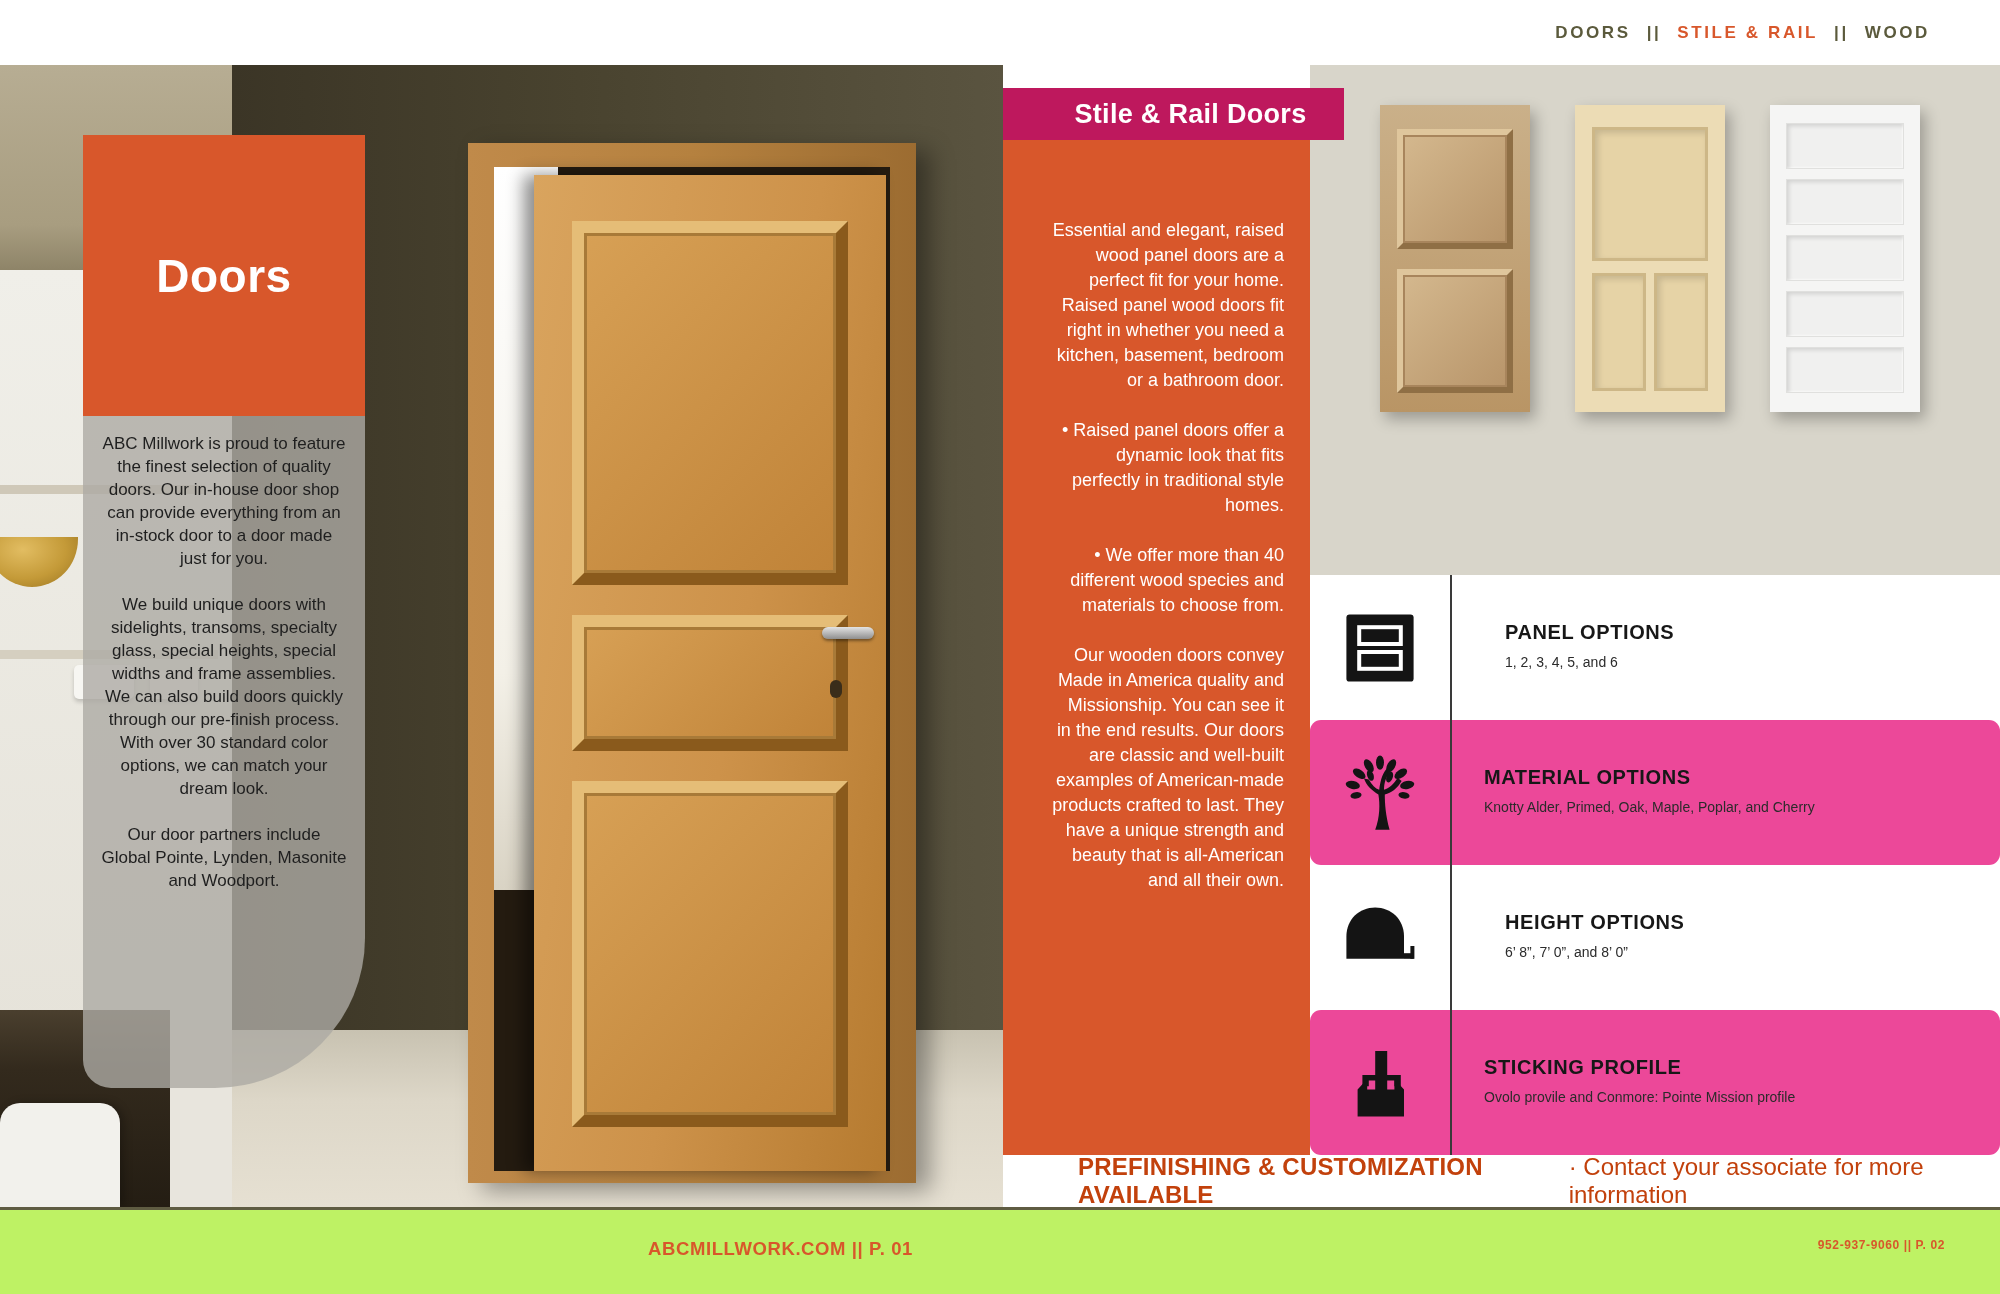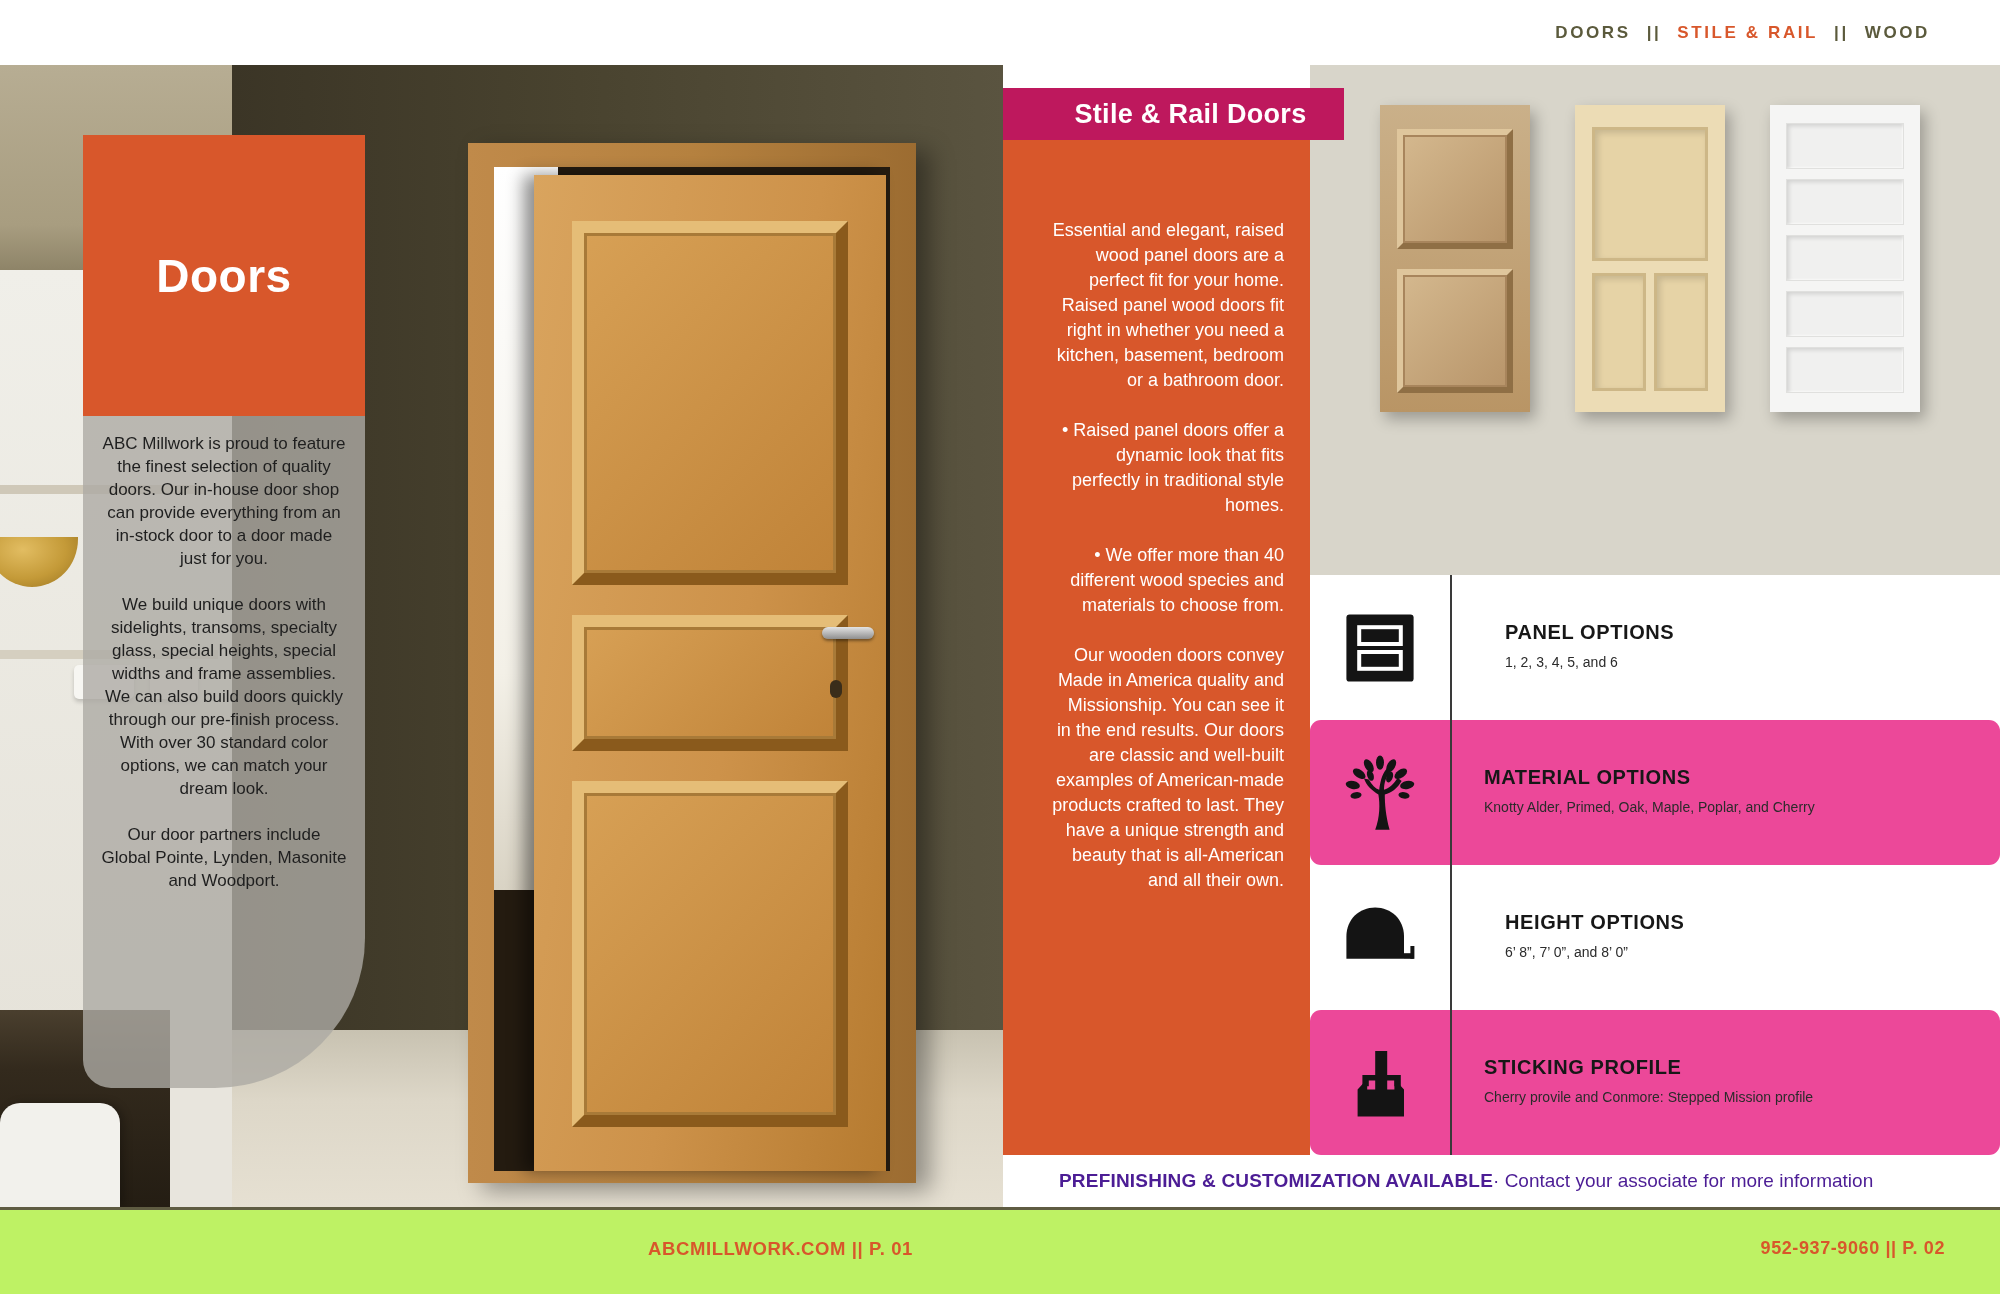--- a/index.html
+++ b/index.html
@@ -110,30 +110,30 @@
   .row-white{background:#ffffff;gap:21px;}
   .row-beige{background:#ec4899;border-radius:11px;}
   .option-icon-cell{width:140px;display:flex;align-items:center;justify-content:center;flex:0 0 140px;}
   .option-icon-cell svg{width:80px;height:80px;}
   .option-text-cell{padding-left:34px;max-width:480px;}
   .option-title{font-size:20px;font-weight:bold;letter-spacing:.6px;color:#171717;}
   .option-value{font-size:14px;color:#2b2b2b;line-height:26px;margin-top:5px;}
   .options-divider{position:absolute;left:447px;top:510px;width:2px;height:580px;background:#3a3a3a;}
 
   .banner-strip{position:absolute;left:0;top:1090px;width:997px;height:52px;background:#ffffff;
-    display:flex;align-items:center;padding-left:56px;box-sizing:border-box;font-size:19px;color:#4c1d95;}
+    display:flex;align-items:center;padding-left:75px;box-sizing:border-box;font-size:24px;color:#c2410c;}
   .banner-bold{font-weight:bold;letter-spacing:.2px;}
 
   
   .footer{position:absolute;left:0;top:1207px;width:2000px;height:87px;background:#bef264;
     border-top:3px solid #5f5c42;box-sizing:border-box;}
   .footer-left{position:absolute;left:648px;top:28px;color:#d8572b;font-weight:bold;
     font-size:18.5px;letter-spacing:.6px;}
   .footer-right{position:absolute;right:55px;top:28px;color:#d8572b;font-weight:bold;
-    font-size:18px;letter-spacing:.6px;}
+    font-size:12px;letter-spacing:.6px;}
 </style>
 </head>
 <body>
 
 <div class="top-header">
   <span class="crumb-olive">DOORS</span>
   <span class="crumb-olive">||</span>
   <span class="crumb-orange">STILE &amp; RAIL</span>
   <span class="crumb-olive">||</span>
   <span class="crumb-olive">WOOD</span>
@@ -257,21 +257,21 @@
     <div class="option-row row-beige">
       <div class="option-icon-cell">
         <svg viewBox="0 0 100 100" fill="#141414">
           <rect x="44" y="10" width="15" height="52"></rect>
           <path d="M28 40 H76 V54 H68 V47 H36 V54 H28 Z"></path>
           <path d="M22 58 L34 45 V58 H68 V45 L80 58 V92 H22 Z"></path>
         </svg>
       </div>
       <div class="option-text-cell">
         <div class="option-title">STICKING PROFILE</div>
-        <div class="option-value">Cherry provile and Conmore: Stepped Mission profile</div>
+        <div class="option-value">Ovolo provile and Conmore: Pointe Mission profile</div>
       </div>
     </div>
   </div>
   <div class="options-divider"></div>
 
   <div class="banner-strip">
     <span class="banner-bold">PREFINISHING &amp; CUSTOMIZATION AVAILABLE</span>
       <span> · Contact your associate for more information</span>
   </div>
 </div>

